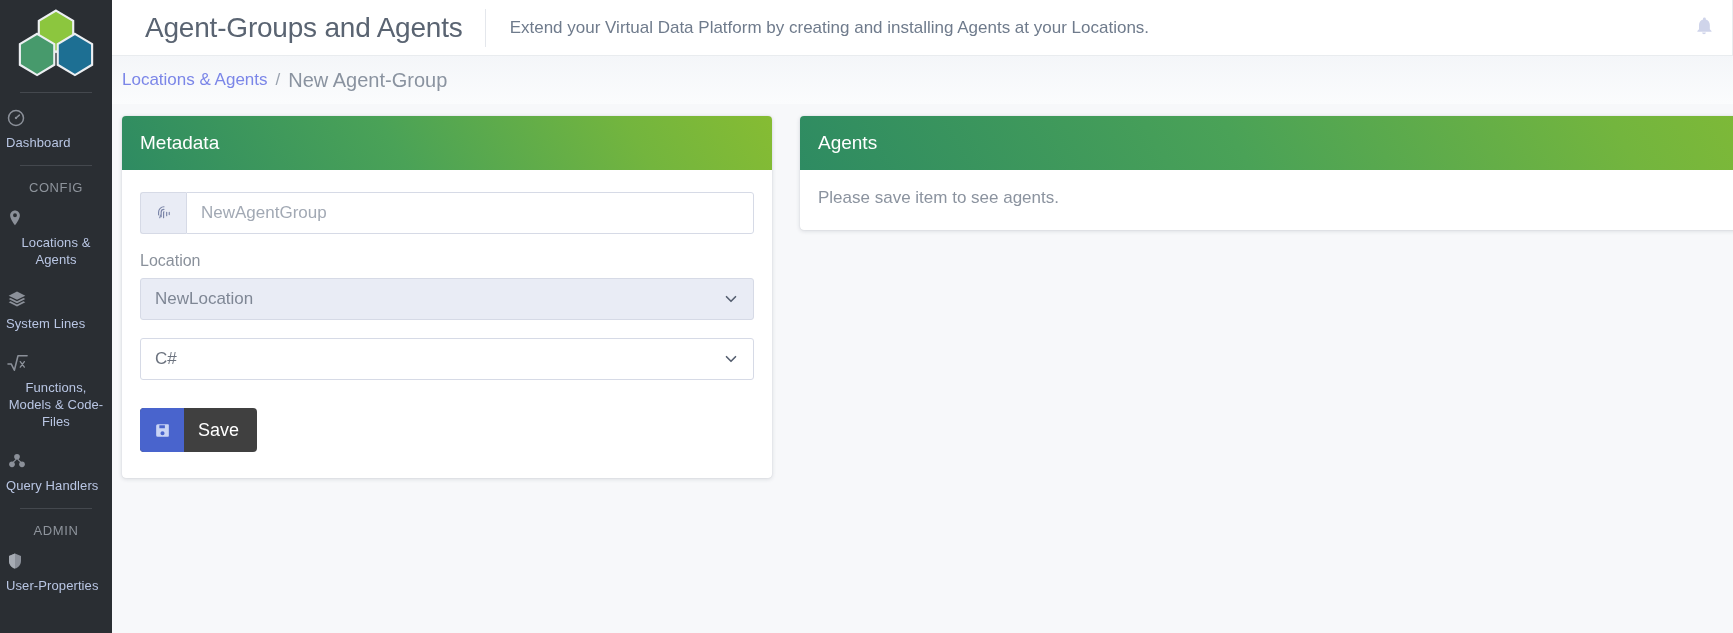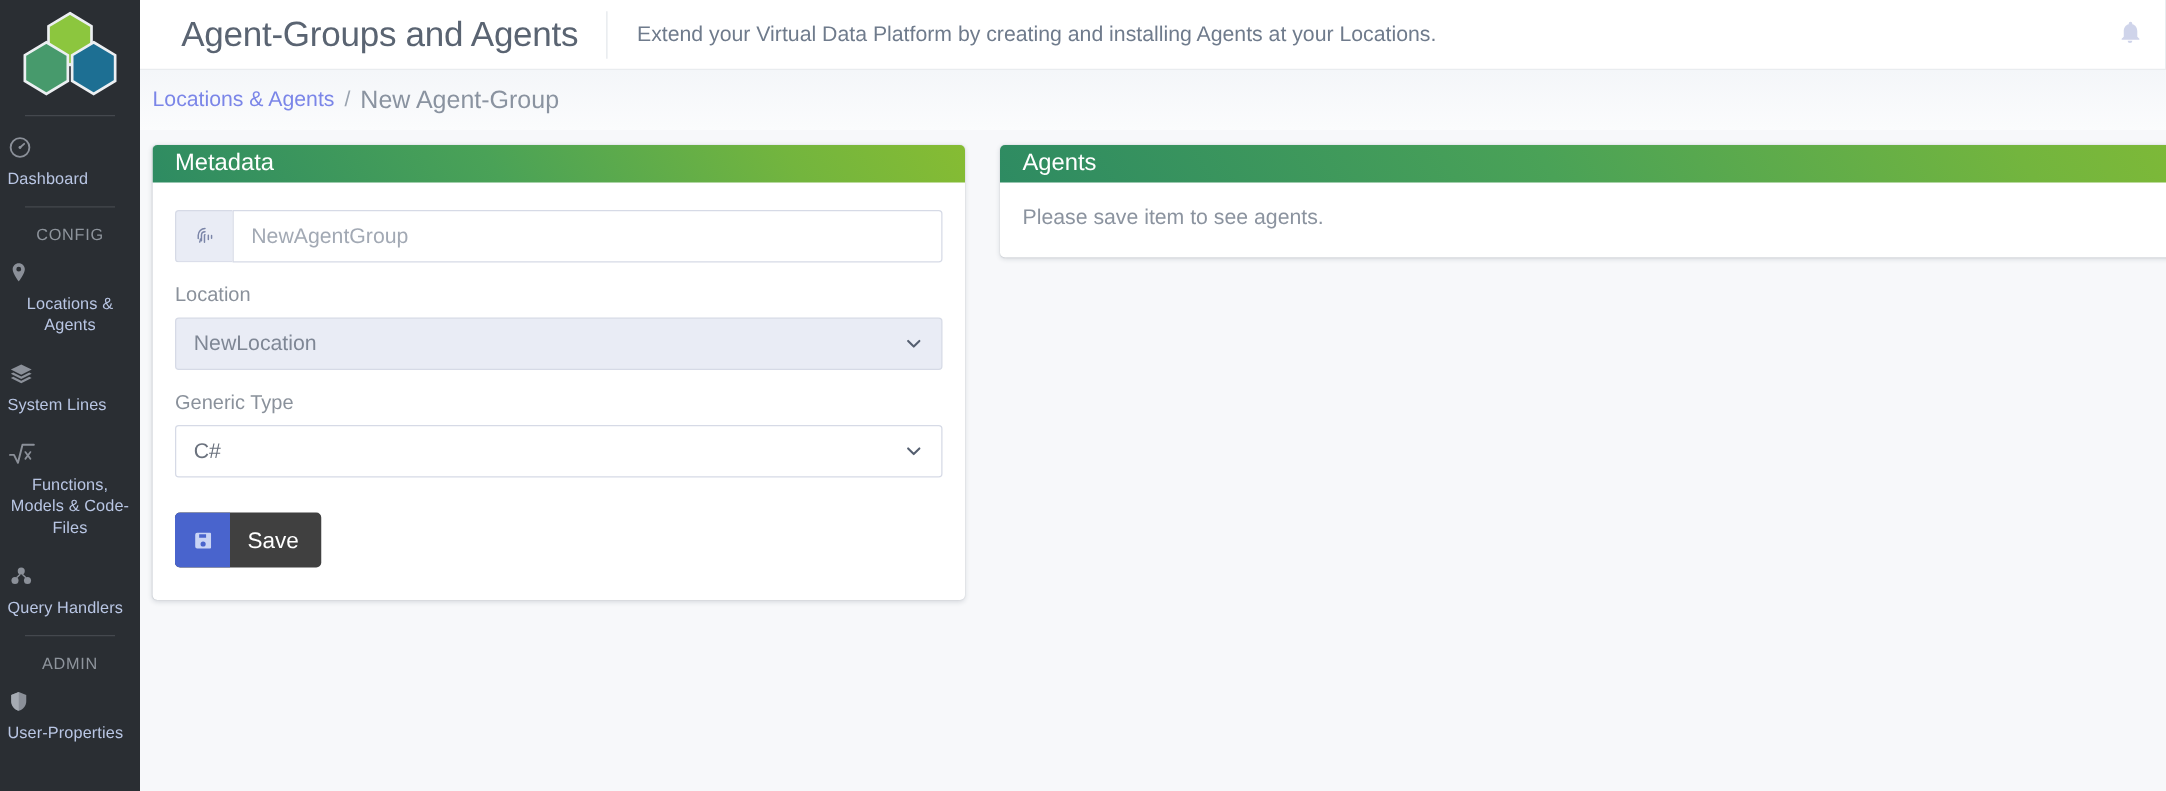--- a/index.html
+++ b/index.html
@@ -79,21 +79,21 @@
   .card {
     background: #ffffff;
     border-radius: 4px;
     box-shadow: 0 1px 4px rgba(40,50,70,.16), 0 0 1px rgba(40,50,70,.18);
     overflow: hidden;
   }
   .card-metadata { width: 650px; min-width: 650px; align-self: flex-start; }
   .card-agents { width: 1045px; min-width: 1045px; align-self: flex-start; }
 
   .card-header {
-    height: 30px; display: flex; align-items: center;
+    height: 54px; display: flex; align-items: center;
     padding: 0 18px;
     color: #ffffff; font-size: 19px; font-weight: 400;
     background: linear-gradient(60deg, #2e8b62 0%, #4aa257 42%, #73b53e 78%, #86bc33 100%);
   }
   .card-body { padding: 22px 18px 26px 18px; }
   .card-body-agents { padding: 18px 18px 22px 18px; }
   .empty-text { font-size: 17px; color: #8b939f; }
 
   .field-label {
     font-size: 16px; color: #8a919b; margin-bottom: 8px; display: block;
@@ -294,21 +294,20 @@
               </div>
               <span class="chevron">
                 <svg width="18" height="18" viewBox="0 0 24 24" fill="none" stroke="#555f70" stroke-width="2.2" stroke-linecap="round" stroke-linejoin="round">
                   <path d="M6 9l6 6 6-6"></path>
                 </svg>
               </span>
             </div>
           </div>
 
           <div class="field-group">
-            <label class="field-label">Generic Type</label>
             <div class="select-wrap">
               <div class="select-box">
                 <span>C#</span>
               </div>
               <span class="chevron">
                 <svg width="18" height="18" viewBox="0 0 24 24" fill="none" stroke="#555f70" stroke-width="2.2" stroke-linecap="round" stroke-linejoin="round">
                   <path d="M6 9l6 6 6-6"></path>
                 </svg>
               </span>
             </div>

